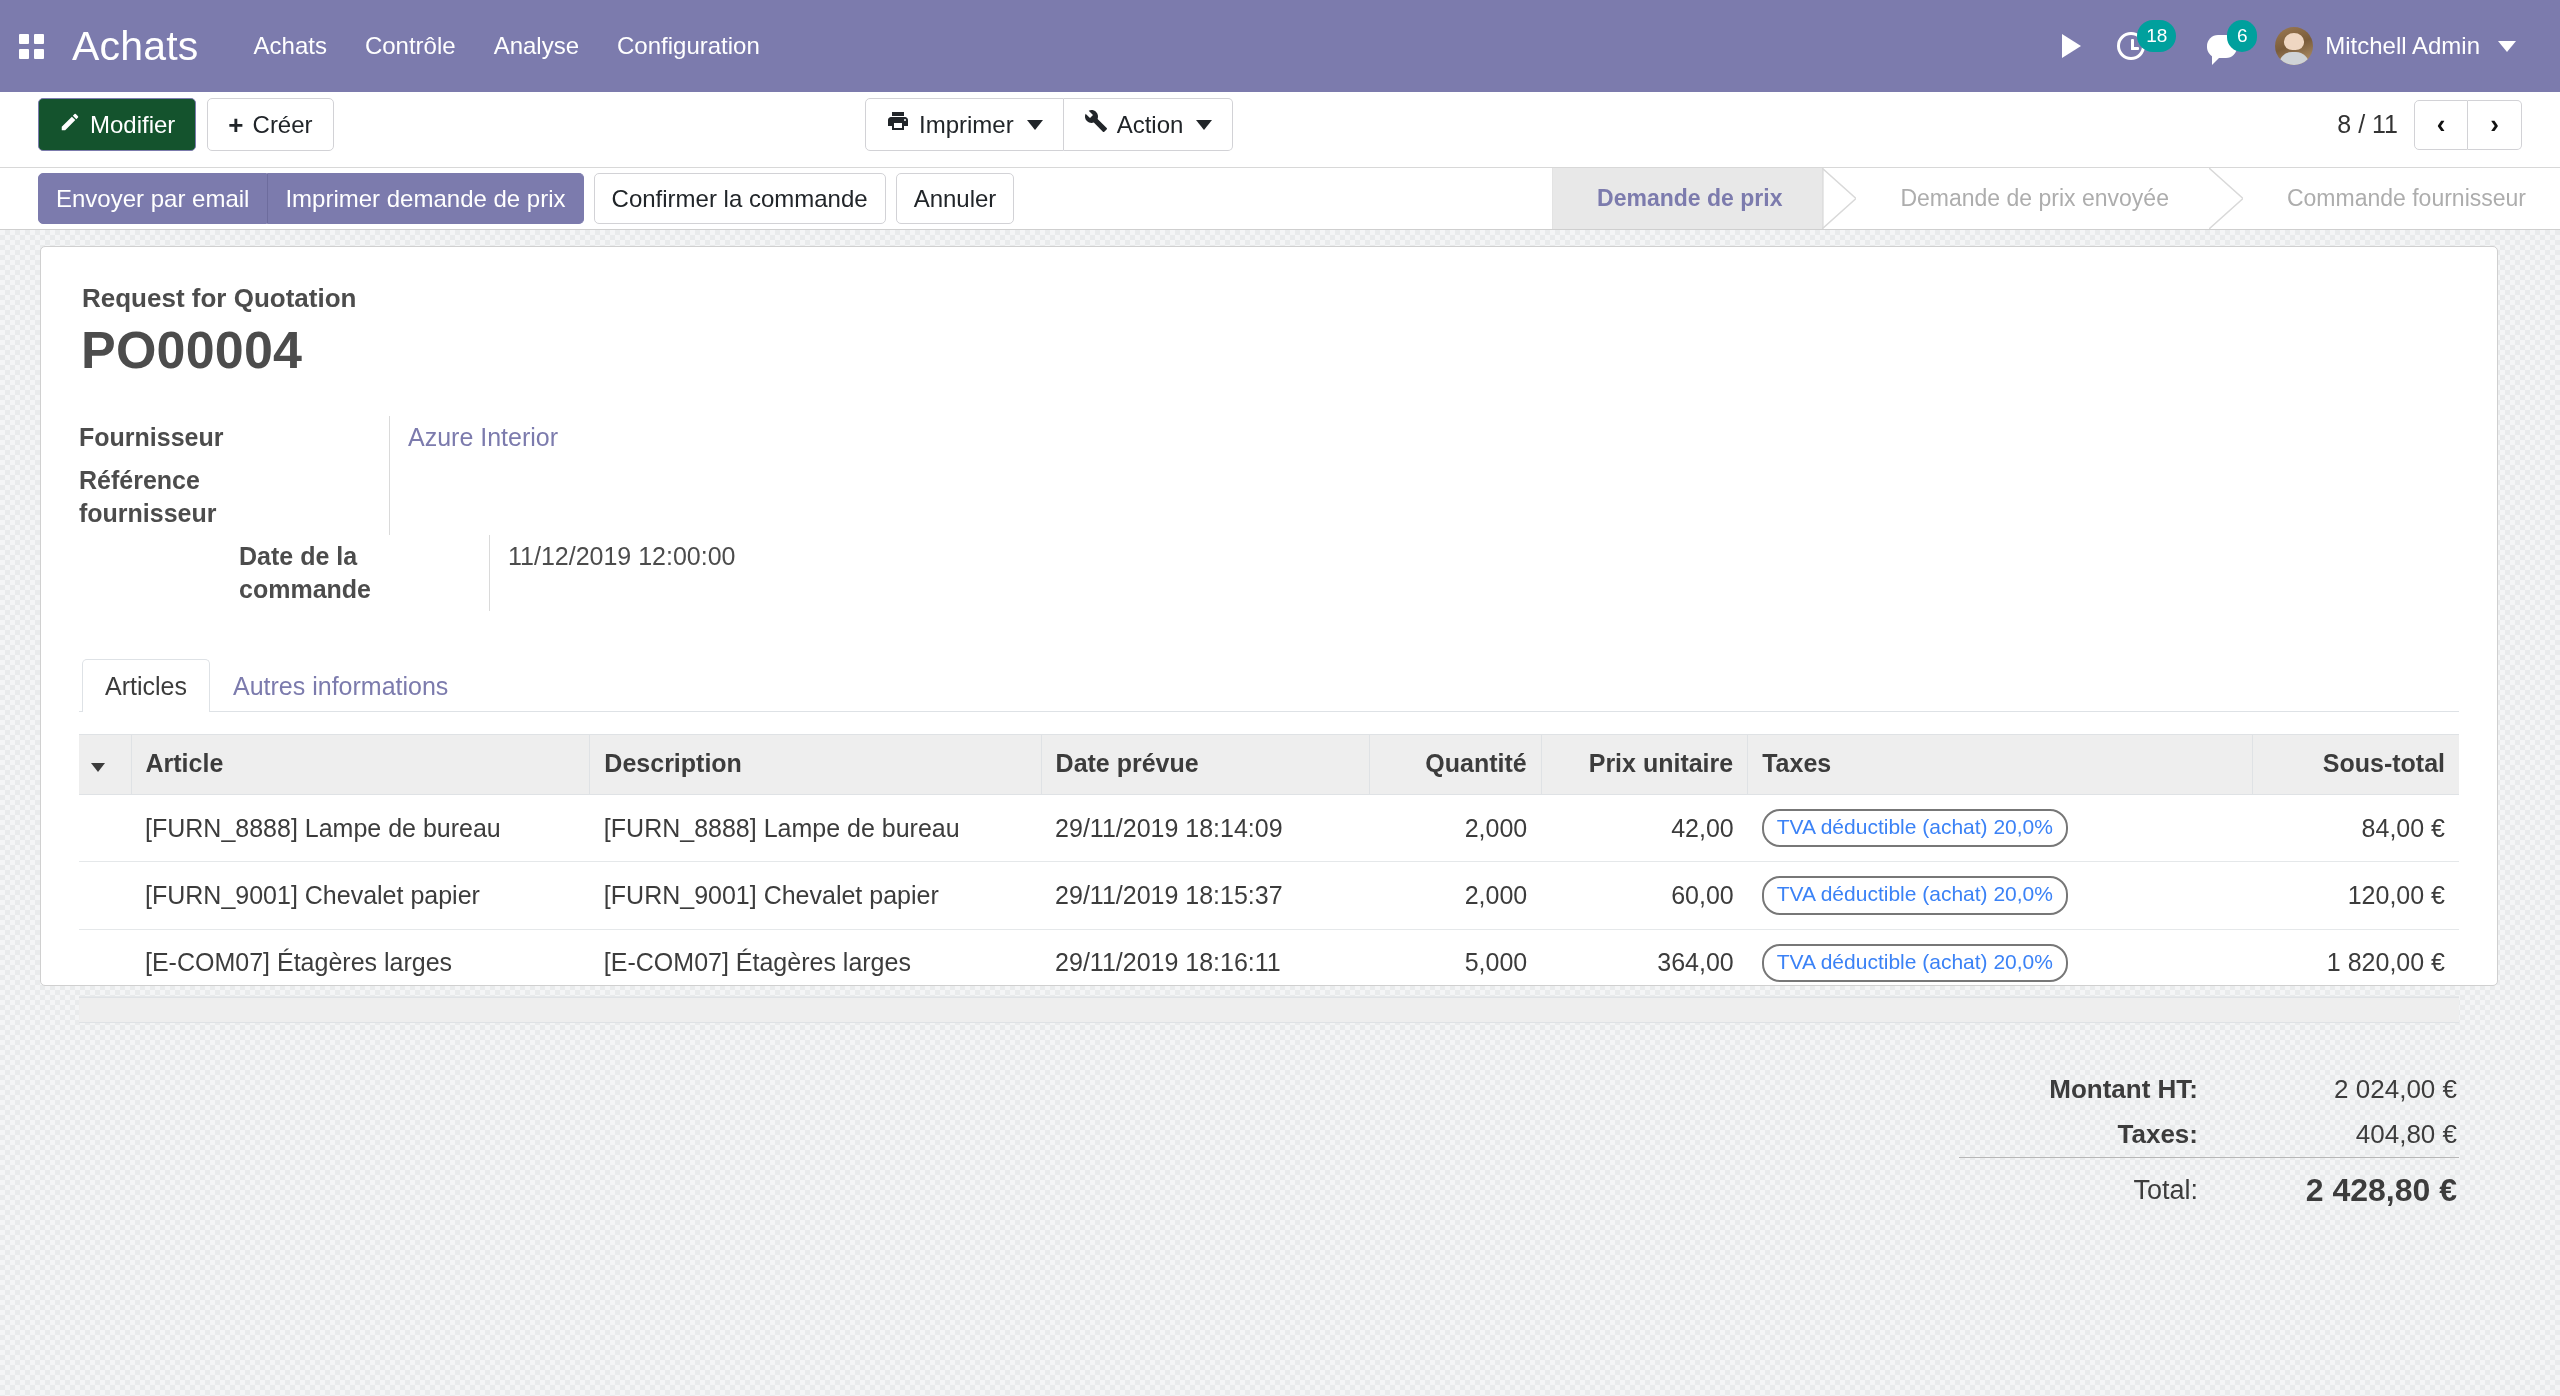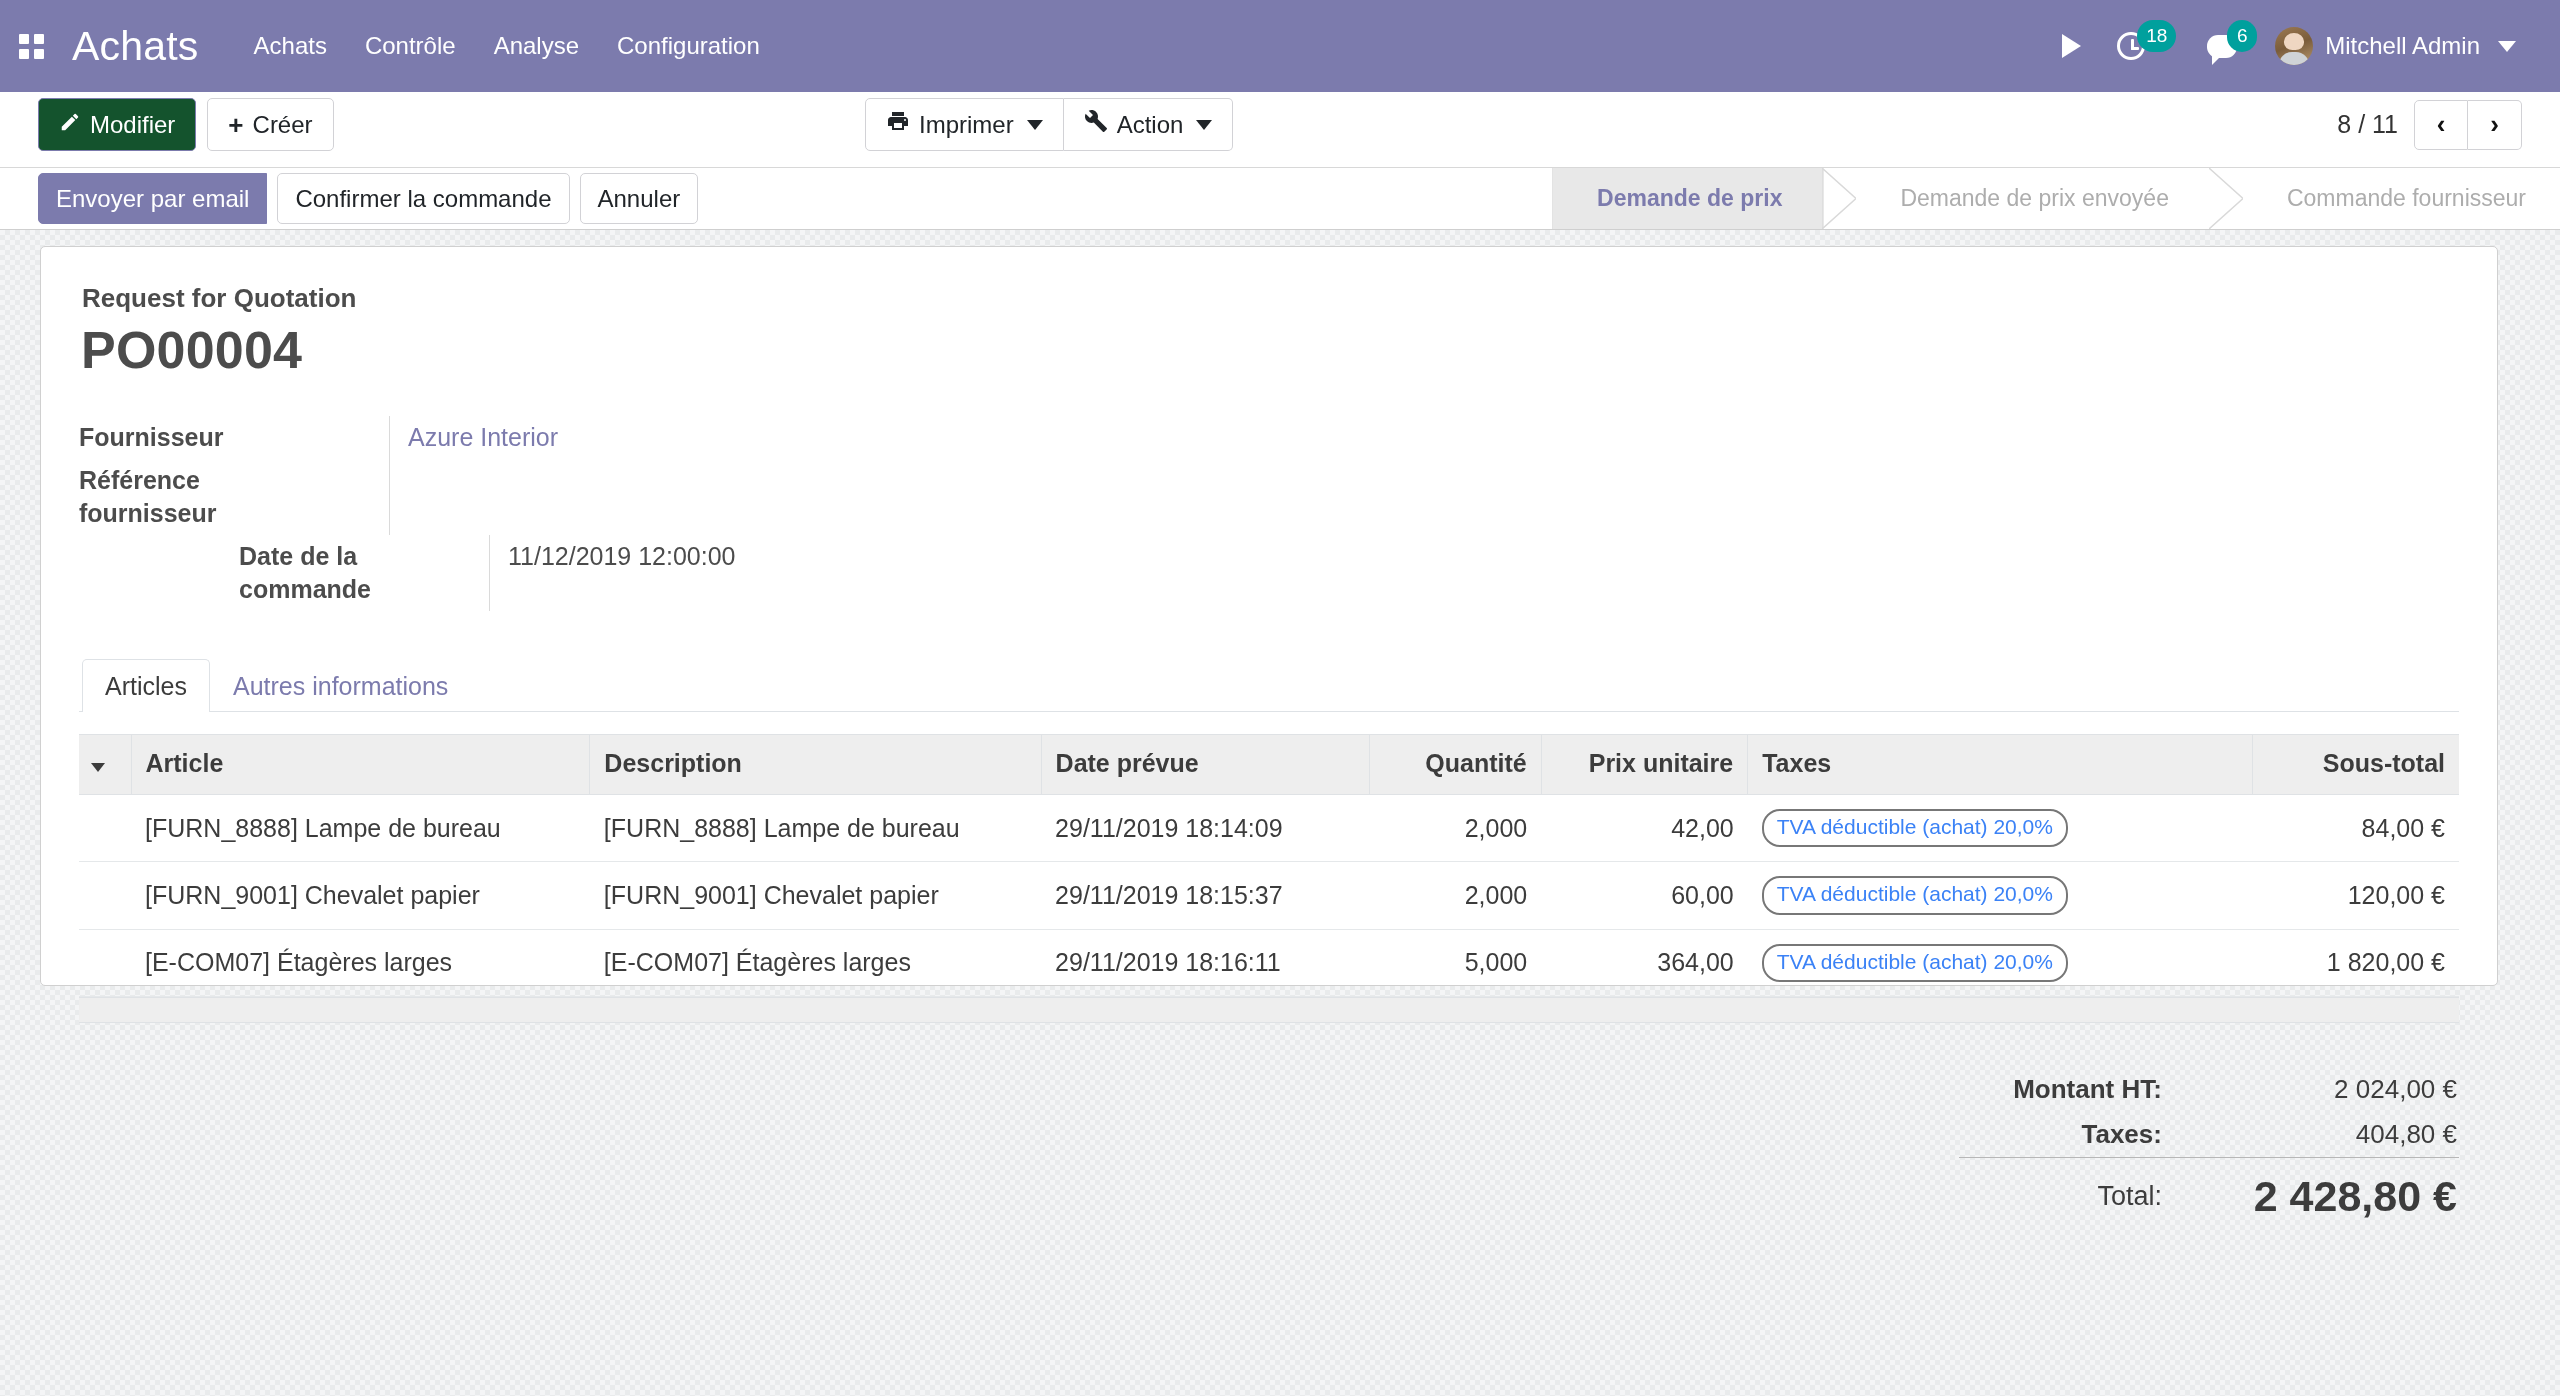--- a/index.html
+++ b/index.html
@@ -433,21 +433,21 @@
   }
   .totals-table td {
     font-size: 26px;
     color: #3c3c3c;
     padding: 7px 2px;
   }
   .totals-table td.lbl { text-align: right; font-weight: 700; padding-right: 30px; white-space: nowrap;}
   .totals-table td.val { text-align: right; white-space: nowrap;}
   .totals-table tr.grand td { border-top: 1px solid #b7b7b7; padding-top: 14px; }
   .totals-table tr.grand td.lbl { font-weight: 400; font-size: 27px; }
-  .totals-table tr.grand td.val { font-weight: 700; font-size: 43px; }
+  .totals-table tr.grand td.val { font-weight: 700; font-size: 32px; }
 </style>
 </head>
 <body>
 
 <div class="navbar">
   <div class="apps-grid">
     <span class="grid-ic">
         <i></i>
         <i></i>
         <i></i>
@@ -528,20 +528,21 @@
         <span class="pager-btn">‹</span>
         <span class="pager-btn">›</span>
       </span>
     </div>
   </div>
 </div>
 
 <div class="statusbar-row">
   <div class="sb-buttons">
     <button class="sb-btn primary first">Envoyer par email</button>
+    <button class="sb-btn primary mid" style="border-radius:0 5px 5px 0;">Imprimer demande de prix</button>
     <span class="sb-sep"></span>
     <button class="sb-btn">Confirmer la commande</button>
     <span class="sb-sep"></span>
     <button class="sb-btn">Annuler</button>
   </div>
 
   <div class="stages">
     <div class="stage active">Demande de prix</div>
     <div class="stage-arrow">
       <svg viewBox="0 0 34 62" preserveAspectRatio="none">

